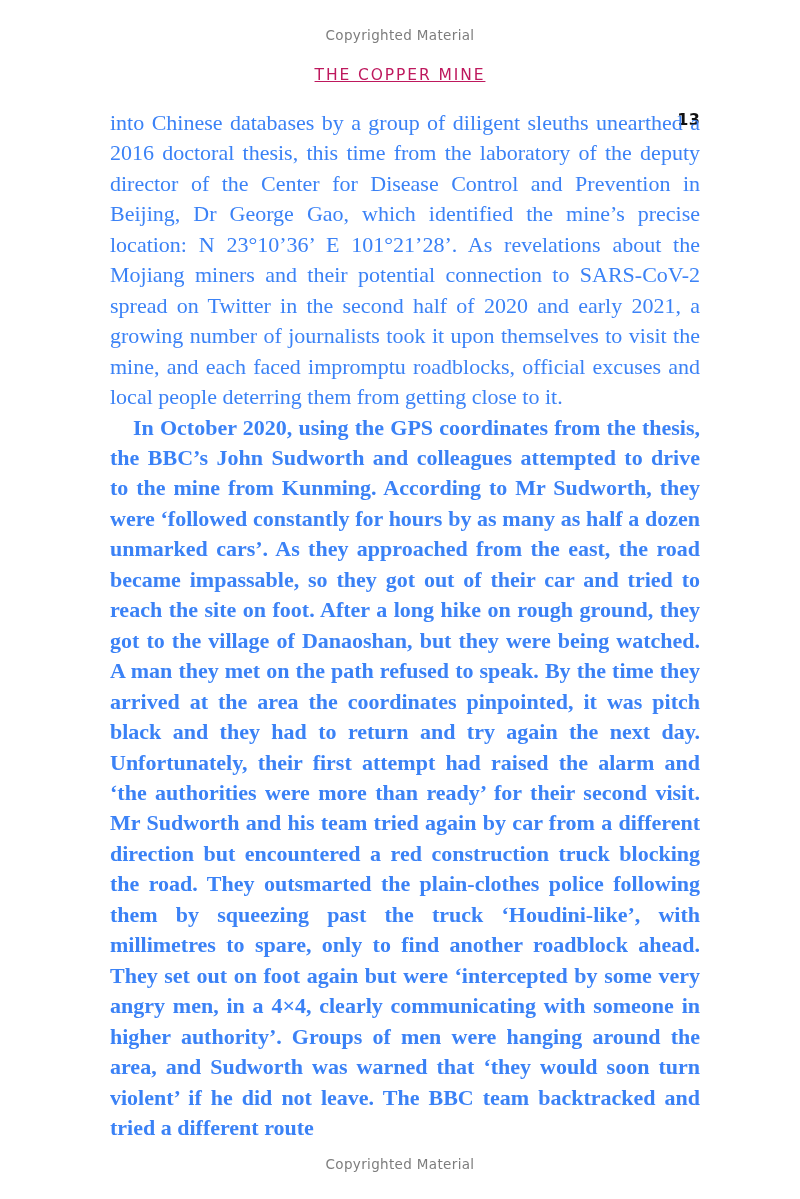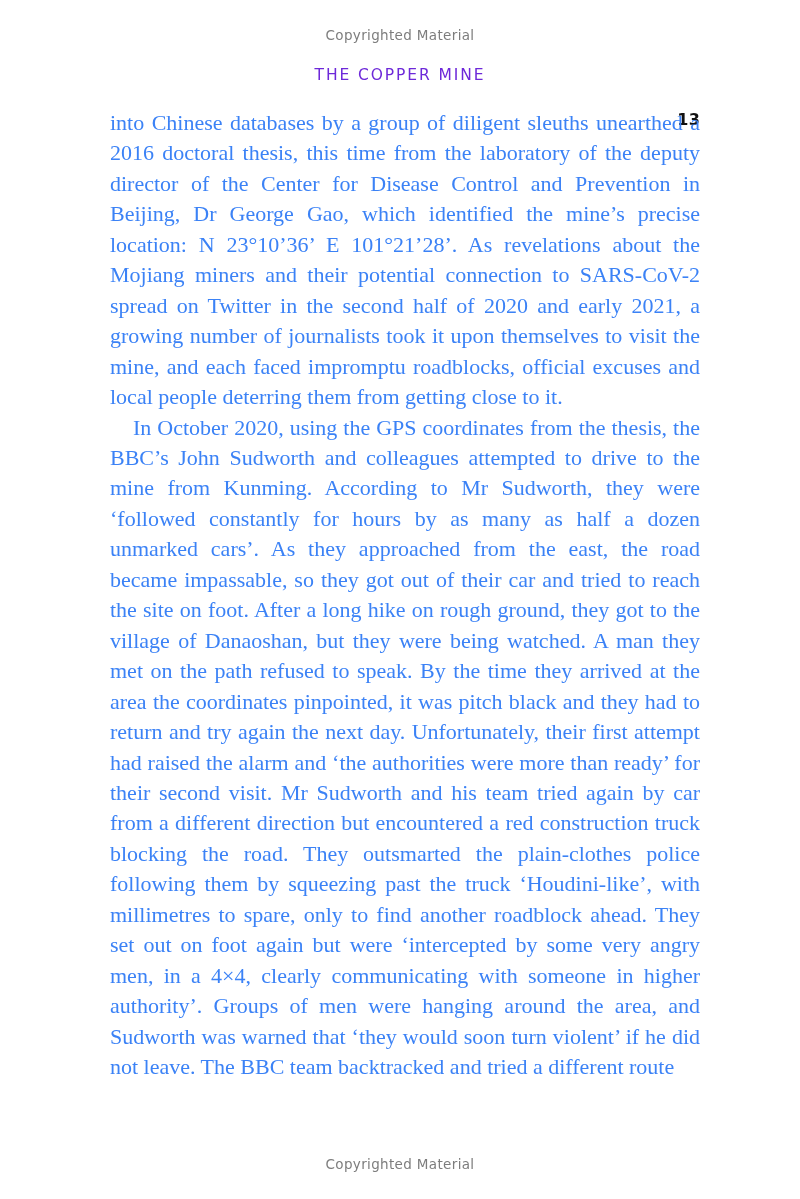--- a/index.html
+++ b/index.html
@@ -49,22 +49,23 @@
   }
   .running-head-title {
     position: absolute;
     left: 0;
     width: 800px;
     text-align: center;
     font-family: "DejaVu Sans", "Liberation Sans", sans-serif;
     font-size: 15.5px;
     font-weight: 400;
     letter-spacing: 1.9px;
-    color: #6d28d9;
+    color: #be185d;
     white-space: nowrap;
+    text-decoration: underline;
   }
   .running-head-folio {
     position: absolute;
     right: 100px;
     top: -1px;
     font-family: "DejaVu Sans", "Liberation Sans", sans-serif;
     font-size: 16px;
     font-weight: 700;
     letter-spacing: 0.2px;
     color: #111111;
@@ -83,20 +84,21 @@
     font-size: 22px;
     line-height: 30.45px;
     text-align: justify;
     text-justify: inter-word;
     hyphens: none;
     color: #3b82f6;
     font-family: "Liberation Serif", "DejaVu Serif", serif;
   }
   .body-paragraph.indented {
     text-indent: 23px;
+    font-weight: bold;
   }
   
 </style>
 </head>
 <body>
 
 <div class="page">
 
   <div class="watermark watermark-top">Copyrighted Material</div>
 

